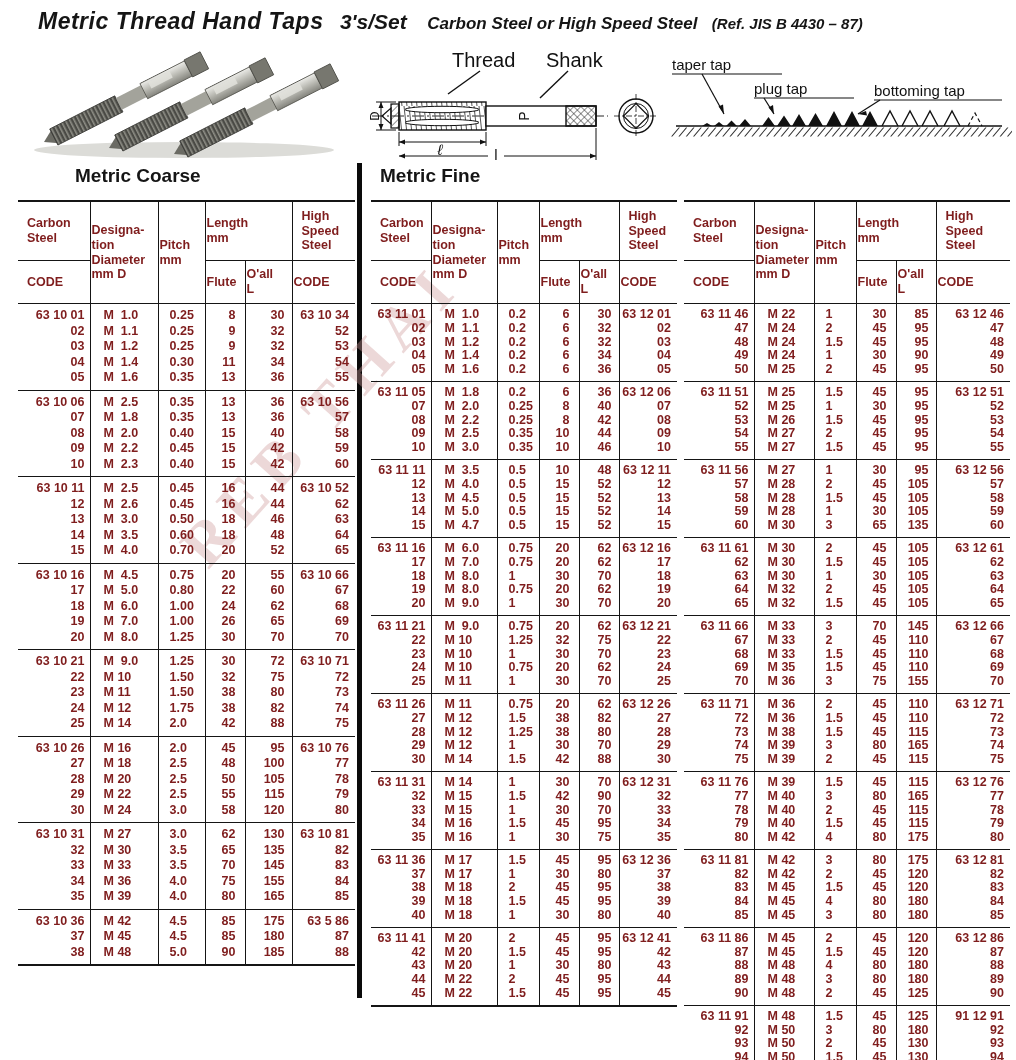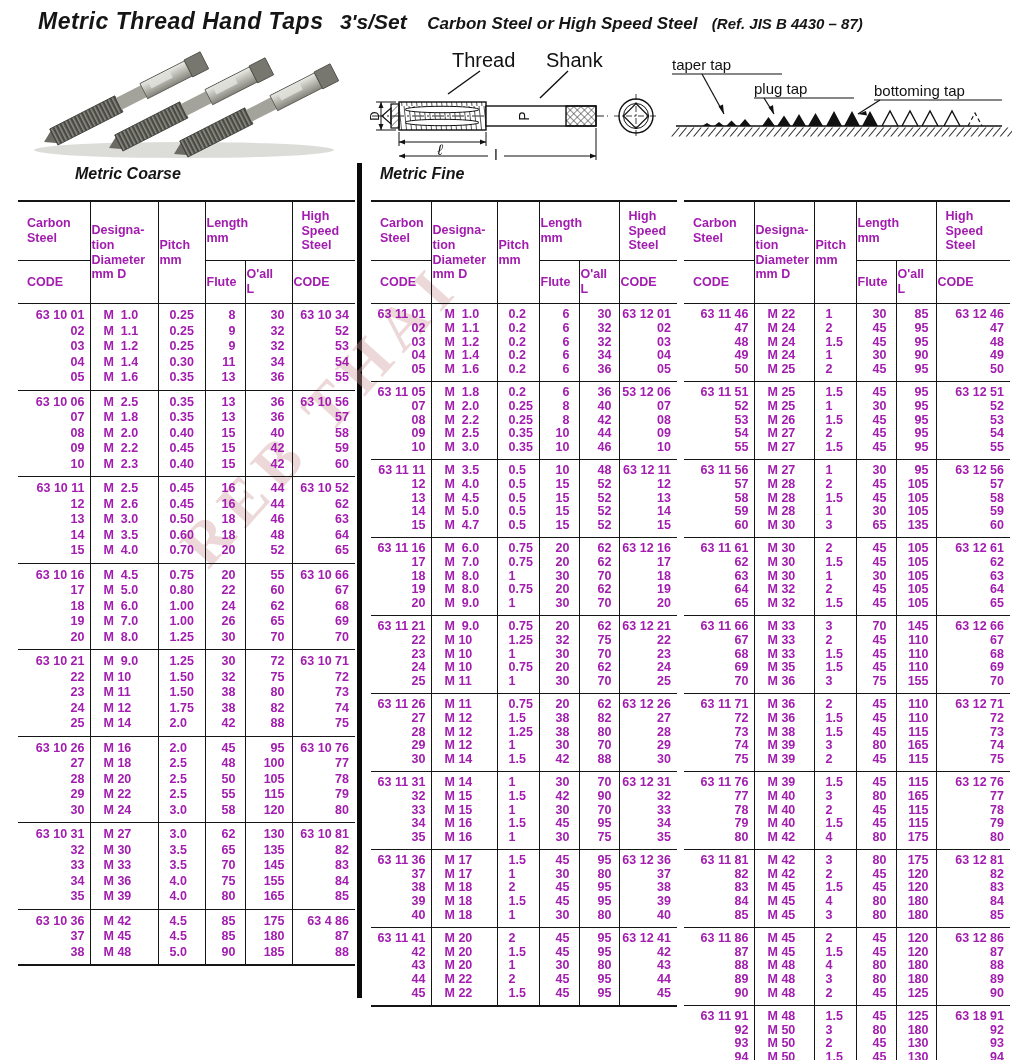--- a/index.html
+++ b/index.html
@@ -13,33 +13,33 @@
   .title-material{font-size:17px;font-weight:bold;font-style:italic;margin-left:16px;}
   .title-ref{font-size:15px;font-weight:bold;font-style:italic;margin-left:10px;}
 
   
   .photo-svg{position:absolute;left:14px;top:46px;width:335px;height:115px;}
   .dim-svg{position:absolute;left:368px;top:50px;width:300px;height:112px;}
   .types-svg{position:absolute;left:662px;top:52px;width:350px;height:100px;}
   .fig-label{font-family:"Liberation Sans",sans-serif;fill:#111;}
 
   
-  .section-title{position:absolute;font-size:16px;font-weight:bold;font-style:italic;}
+  .section-title{position:absolute;font-size:19px;font-weight:bold;}
   .st-coarse{left:75px;top:165px;}
   .st-fine{left:380px;top:165px;}
   .divider{position:absolute;left:357px;top:163px;width:5px;height:835px;background:#0a0a0a;}
 
   
   .watermark{position:absolute;left:100px;top:380px;width:440px;text-align:center;
     font-size:62px;font-weight:bold;letter-spacing:10px;color:rgba(206,152,152,.38);
     transform:rotate(-48deg);pointer-events:none;font-family:"Liberation Serif",serif;}
 
   
   .data-table{position:absolute;border-collapse:collapse;table-layout:fixed;
-              font-weight:bold;color:#a21caf;border-bottom:2px solid #151515;}
+              font-weight:bold;color:#7f1d1d;border-bottom:2px solid #151515;}
   .t-coarse{left:18px;top:200px;}
   .t-fine-1{left:371px;top:200px;}
   .t-fine-2{left:684px;top:200px;}
 
   .data-table th{font-size:12.5px;font-weight:bold;text-align:left;vertical-align:middle;
                  white-space:pre-line;line-height:1.18;padding:2px 1px;}
   .data-table thead tr:first-child th{border-top:2px solid #151515;height:54px;}
   .data-table thead tr:last-child th{border-bottom:1.5px solid #151515;height:38px;}
   .data-table th.bb{border-bottom:1.5px solid #151515;}
   .data-table .bl{border-left:1.5px solid #151515;}
@@ -528,21 +528,21 @@
           <td class="hss bl">85</td>
         </tr>
       </tbody>
       <tbody>
         <tr class="first ">
           <td class="code">63 10 36</td>
           <td class="size bl">M 42</td>
           <td class="pitch bl">4.5</td>
           <td class="flute bl">85</td>
           <td class="oal bl">175</td>
-          <td class="hss bl">63 4 86</td>
+          <td class="hss bl">63 5 86</td>
         </tr>
         <tr class="">
           <td class="code">37</td>
           <td class="size bl">M 45</td>
           <td class="pitch bl">4.5</td>
           <td class="flute bl">85</td>
           <td class="oal bl">180</td>
           <td class="hss bl">87</td>
         </tr>
         <tr class="last">
@@ -630,21 +630,21 @@
           <td class="hss bl">05</td>
         </tr>
       </tbody>
       <tbody>
         <tr class="first ">
           <td class="code">63 11 05</td>
           <td class="size bl">M  1.8</td>
           <td class="pitch bl">0.2</td>
           <td class="flute bl">6</td>
           <td class="oal bl">36</td>
-          <td class="hss bl">53 12 06</td>
+          <td class="hss bl">63 12 06</td>
         </tr>
         <tr class="">
           <td class="code">07</td>
           <td class="size bl">M  2.0</td>
           <td class="pitch bl">0.25</td>
           <td class="flute bl">8</td>
           <td class="oal bl">40</td>
           <td class="hss bl">07</td>
         </tr>
         <tr class="">
@@ -1378,21 +1378,21 @@
           <td class="hss bl">90</td>
         </tr>
       </tbody>
       <tbody>
         <tr class="first ">
           <td class="code">63 11 91</td>
           <td class="size bl">M 48</td>
           <td class="pitch bl">1.5</td>
           <td class="flute bl">45</td>
           <td class="oal bl">125</td>
-          <td class="hss bl">63 18 91</td>
+          <td class="hss bl">91 12 91</td>
         </tr>
         <tr class="">
           <td class="code">92</td>
           <td class="size bl">M 50</td>
           <td class="pitch bl">3</td>
           <td class="flute bl">80</td>
           <td class="oal bl">180</td>
           <td class="hss bl">92</td>
         </tr>
         <tr class="">

